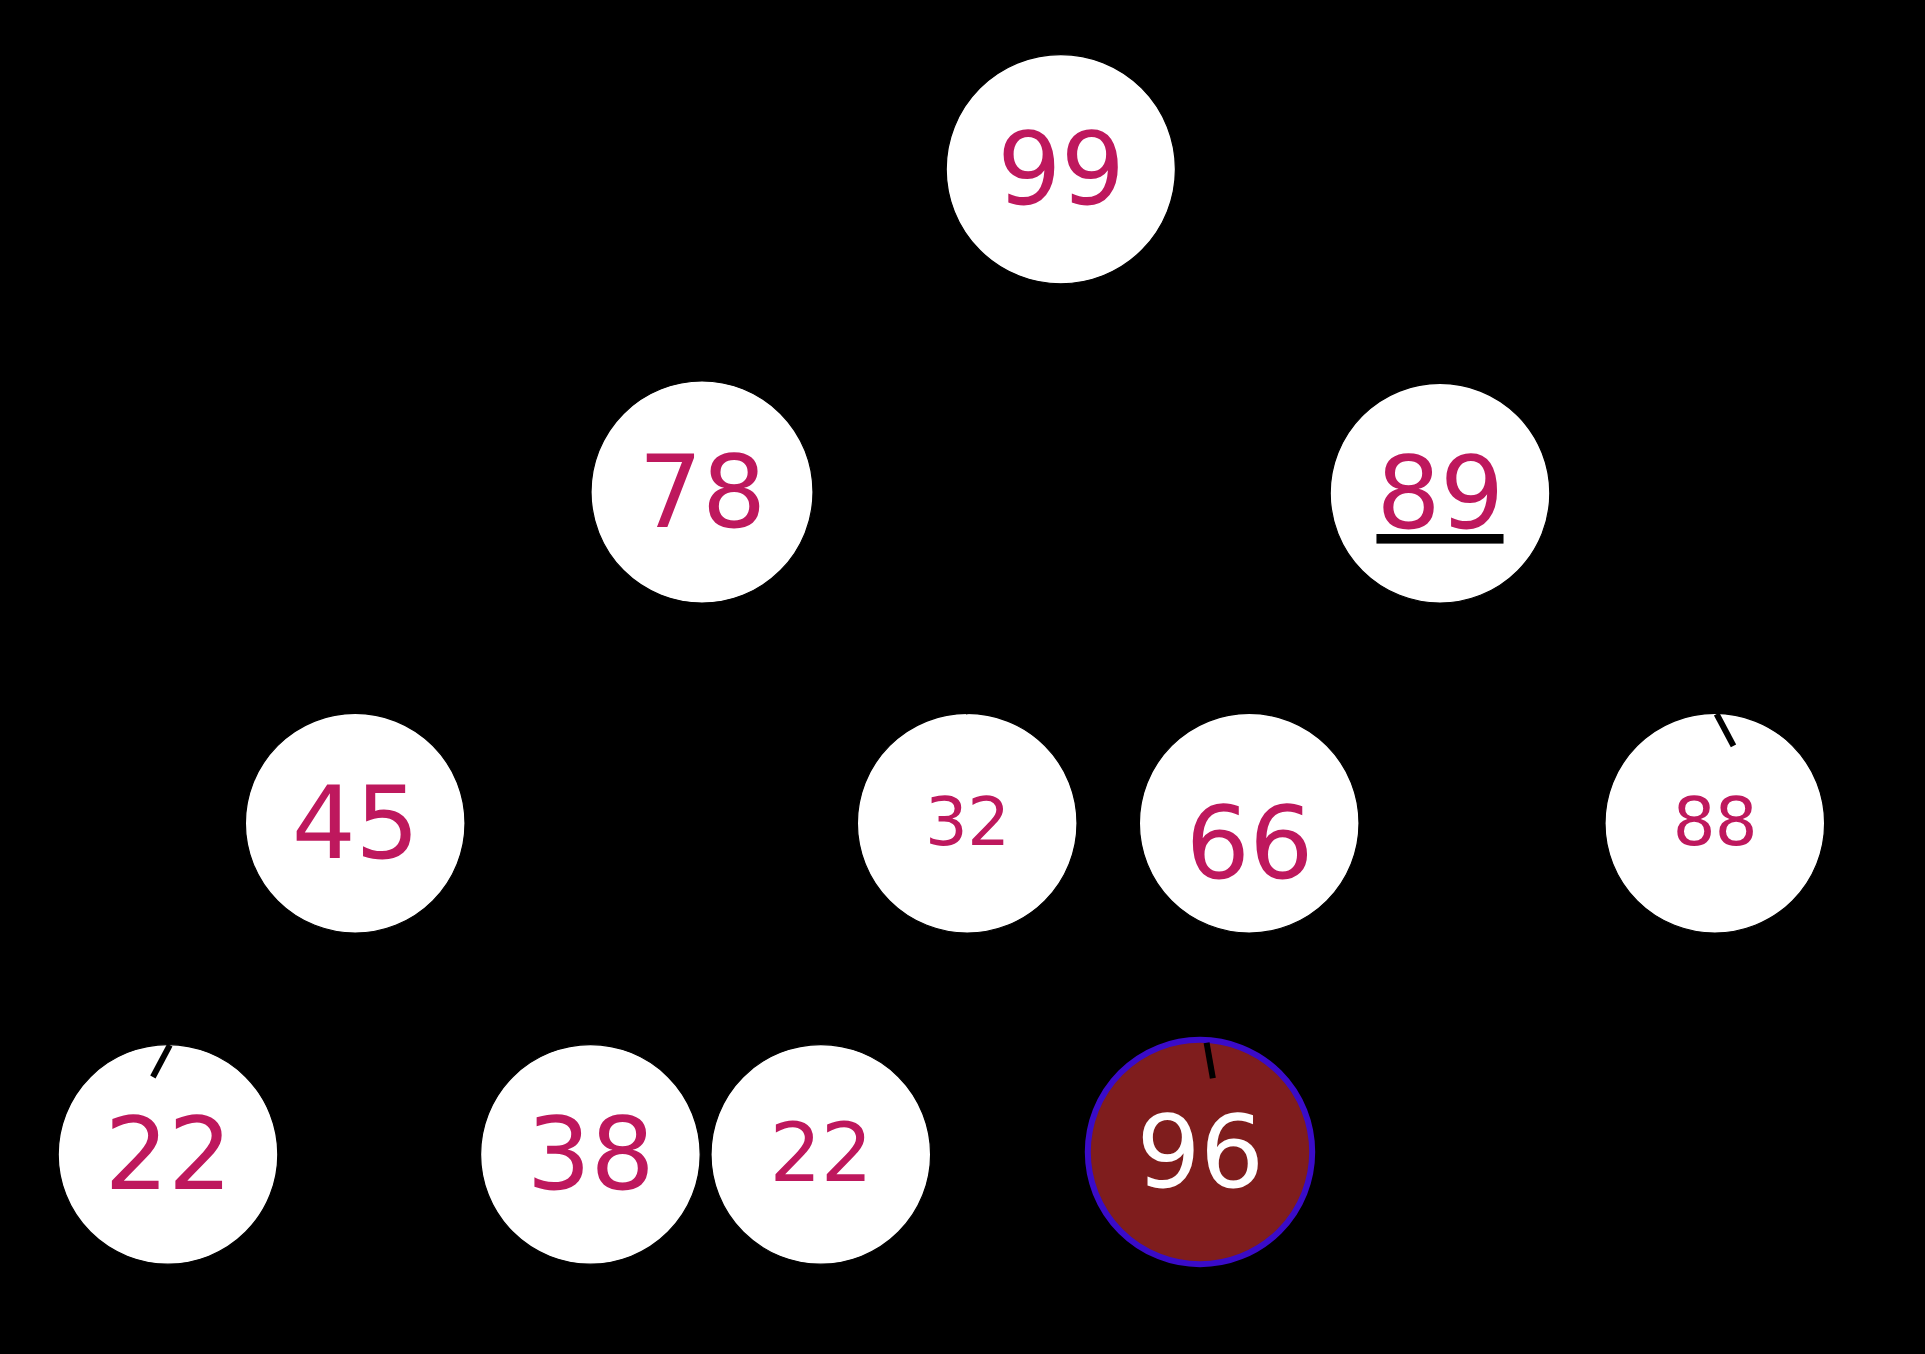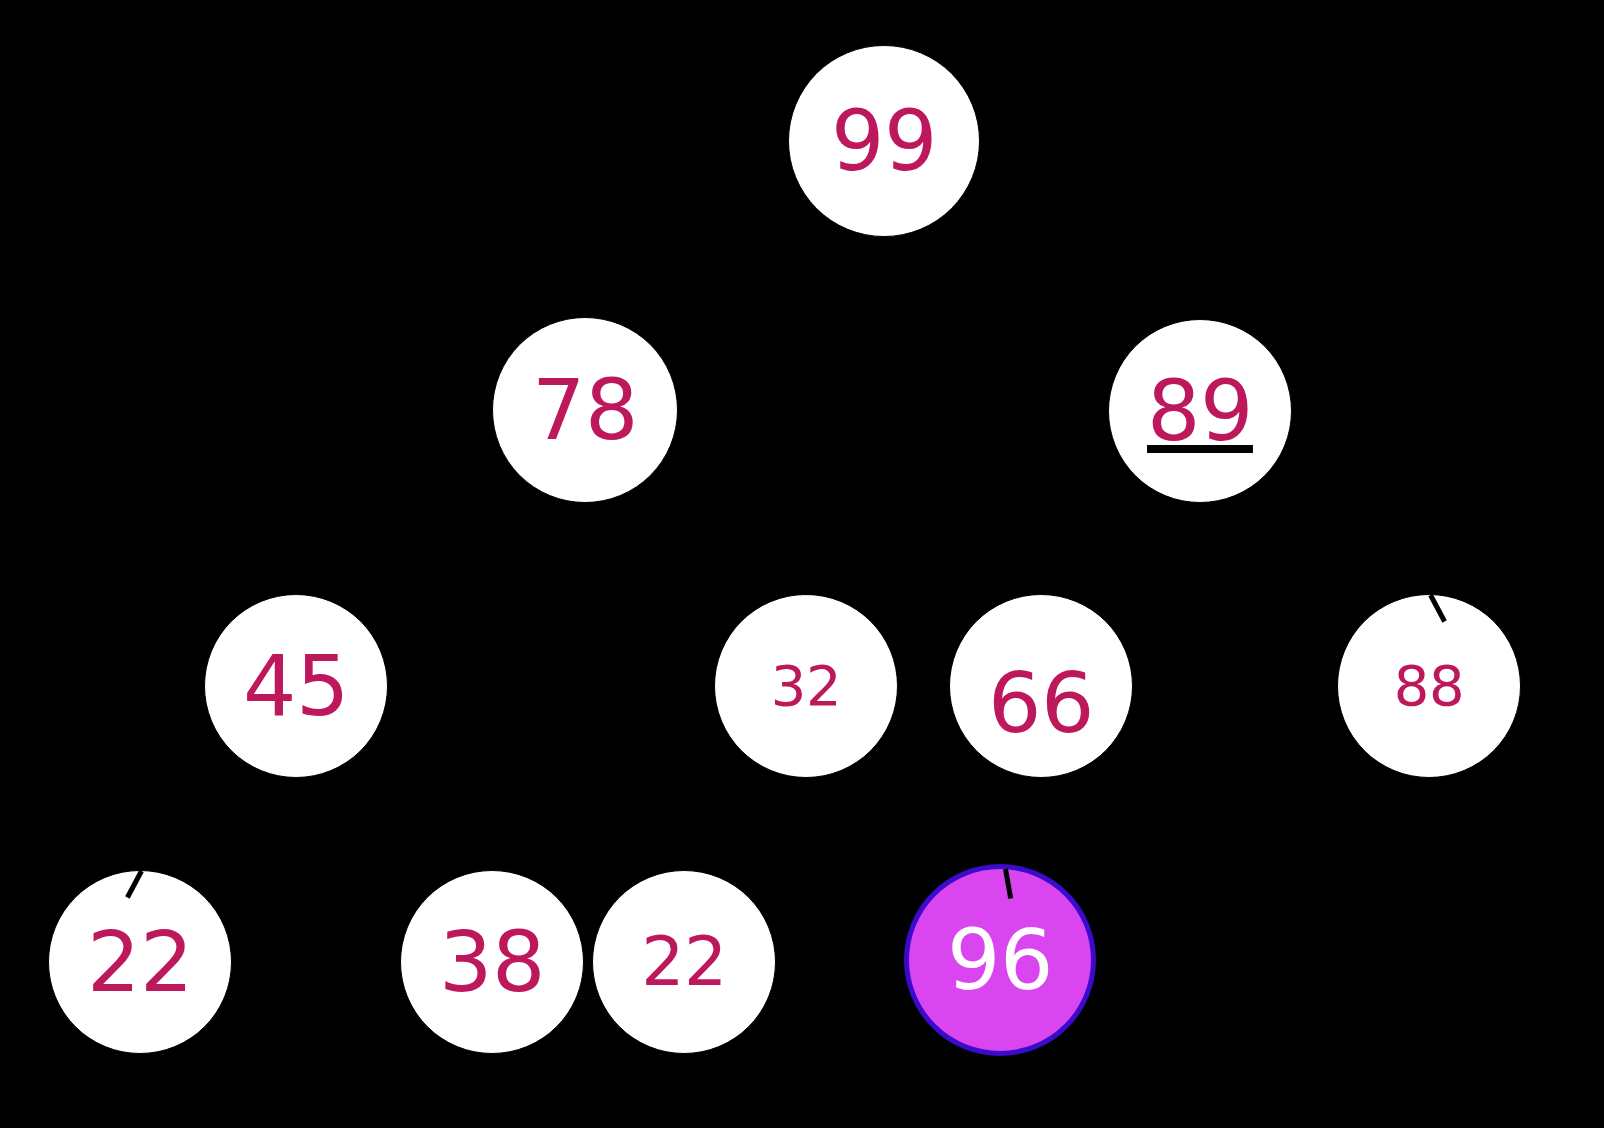--- a/index.html
+++ b/index.html
@@ -31,21 +31,21 @@
     letter-spacing: -0.5px;
   }
   .node.plain {
     background: #ffffff;
     border: 1px solid #000000;
   }
   .node.plain .label {
     color: #be185d;
   }
   .node.highlight {
-    background: #d946ef;
+    background: #7f1d1d;
     border: 5px solid #3a0bc8;
   }
   .node.highlight .label {
     color: #ffffff;
   }
   .tick {
     position: absolute;
     width: 5px;
     background: #000000;
     transform-origin: 50% 0%;

